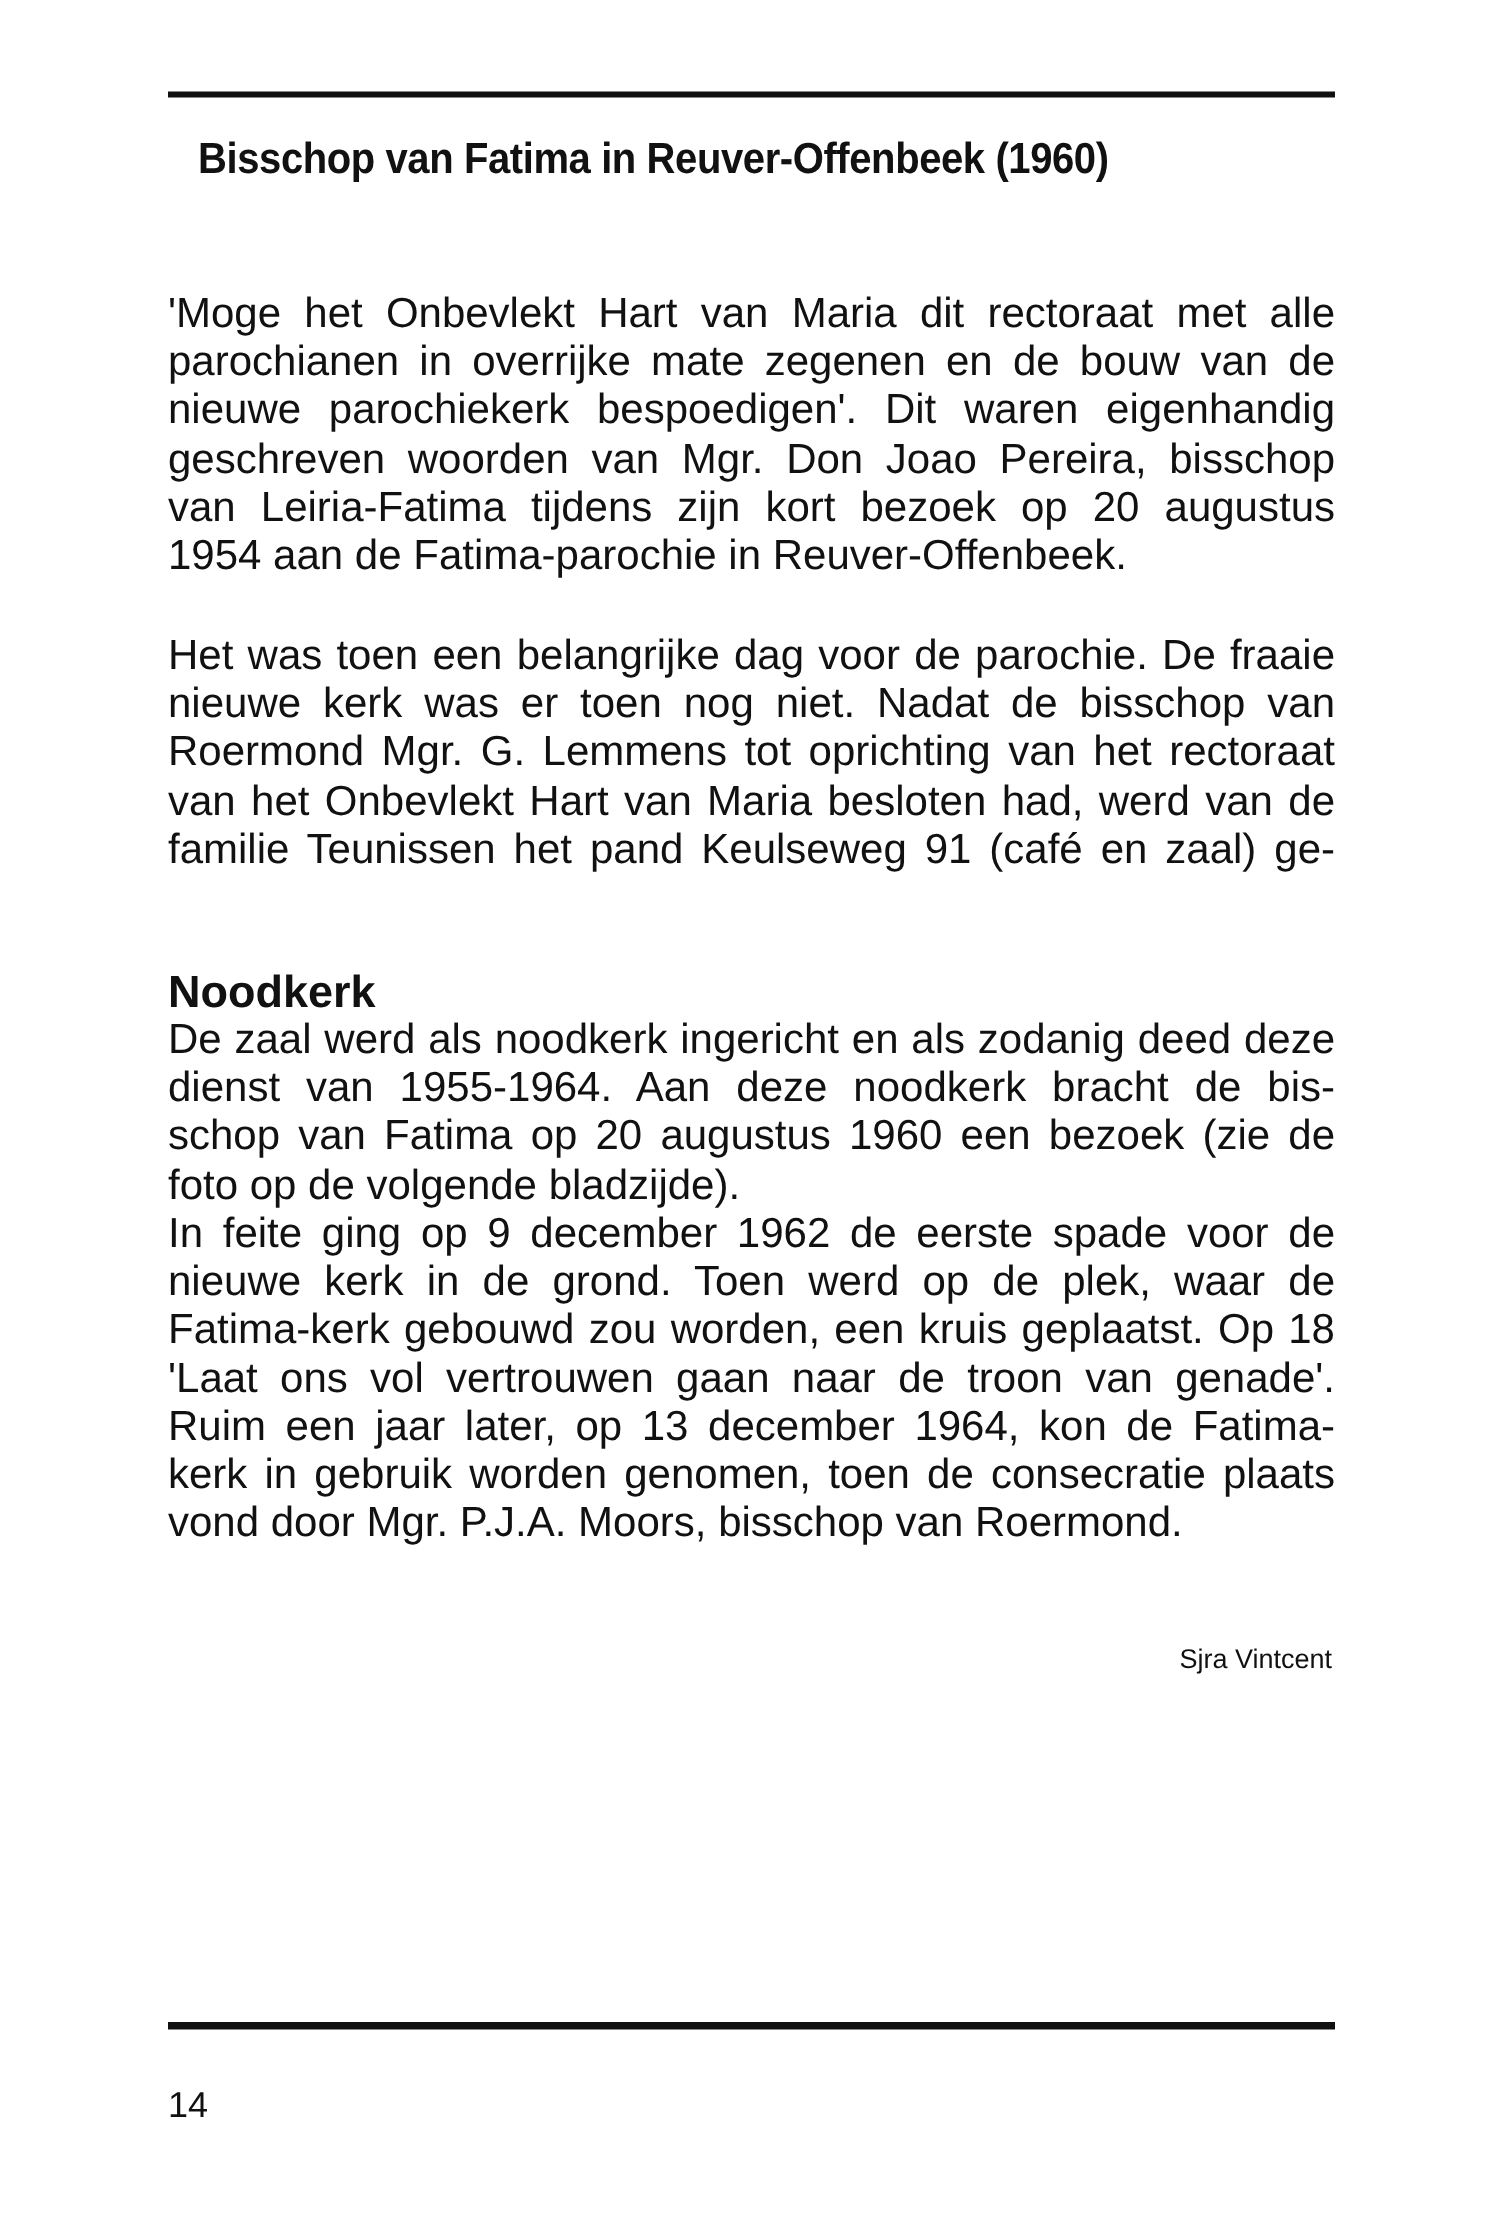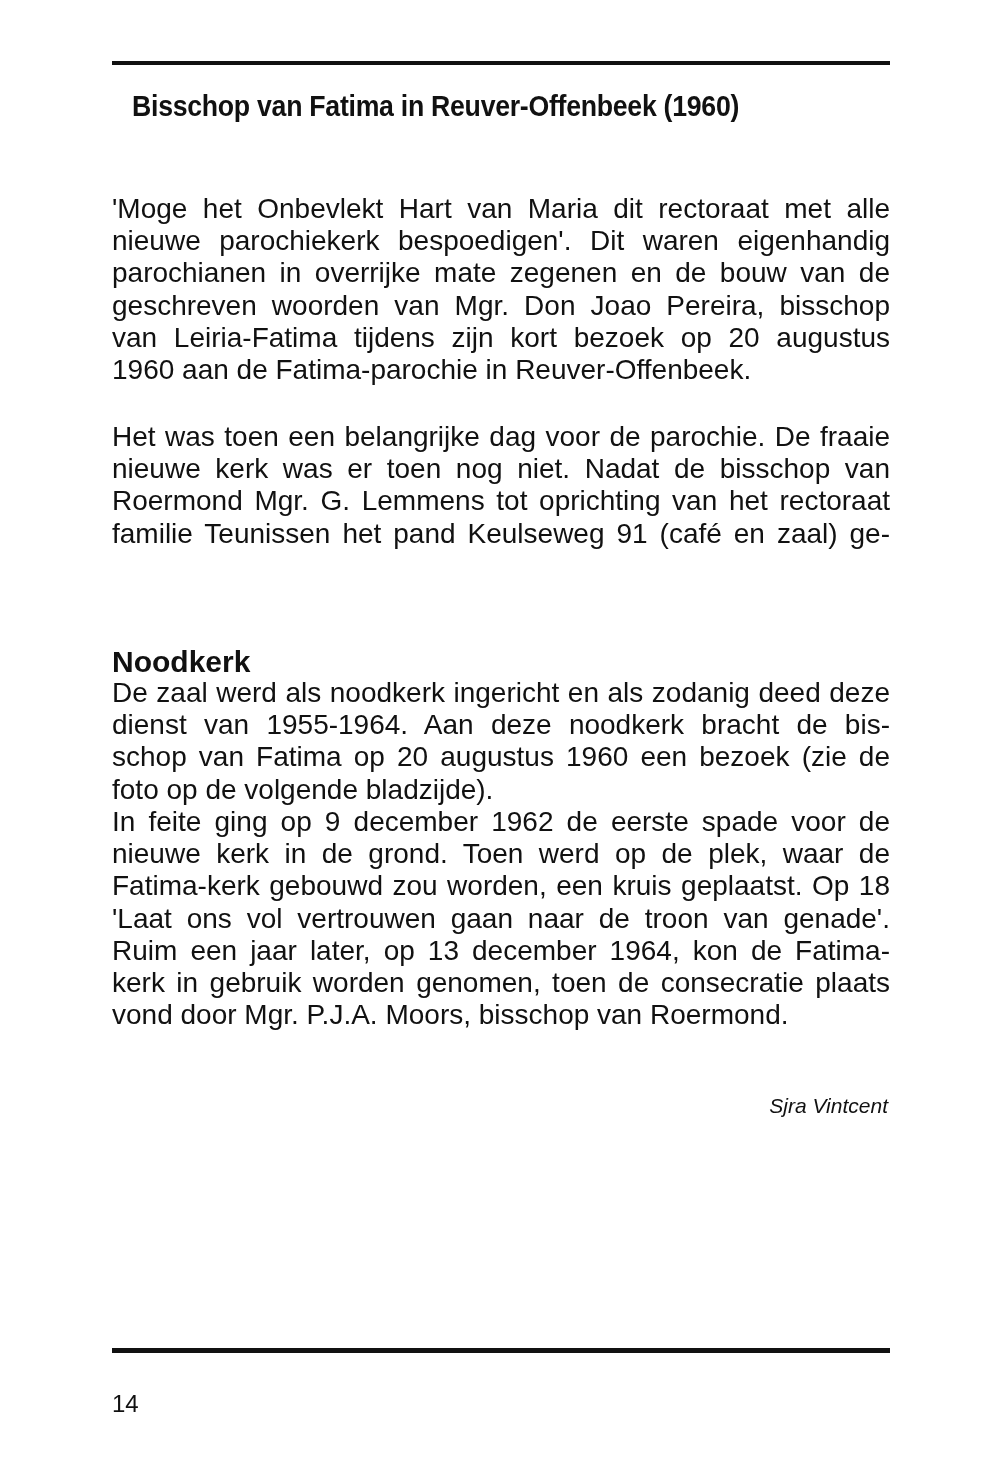--- a/index.html
+++ b/index.html
@@ -71,54 +71,54 @@
       line-height: 30px;
     }
     .p3 { top: 677px; }
     .p4 { top: 806px; }
 
     .signature {
       position: absolute;
       right: 112px;
       top: 1090px;
       margin: 0;
-      font-size: 21px;
+      font-size: 18px;
       line-height: 32px;
-      font-style: italic;
     }
     .page-number {
       position: absolute;
       left: 112px;
       top: 1388px;
       margin: 0;
       font-size: 24px;
       line-height: 32px;
       text-align: center;
     }
   </style>
 </head>
 <body>
 
 <div class="rule top"></div>
 
 <h1 class="title">Bisschop van Fatima in Reuver-Offenbeek (1960)</h1>
 
 <div class="para p1">
   <span class="line">'Moge het Onbevlekt Hart van Maria dit rectoraat met alle</span>
+  <span class="line">parochianen in overrijke mate zegenen en de bouw van de</span>
   <span class="line">nieuwe parochiekerk bespoedigen'. Dit waren eigenhandig</span>
-  <span class="line">parochianen in overrijke mate zegenen en de bouw van de</span>
   <span class="line">geschreven woorden van Mgr. Don Joao Pereira, bisschop</span>
   <span class="line">van Leiria-Fatima tijdens zijn kort bezoek op 20 augustus</span>
-  <span class="line last">1960 aan de Fatima-parochie in Reuver-Offenbeek.</span>
+  <span class="line last">1954 aan de Fatima-parochie in Reuver-Offenbeek.</span>
 </div>
 
 <div class="para p2">
   <span class="line">Het was toen een belangrijke dag voor de parochie. De fraaie</span>
   <span class="line">nieuwe kerk was er toen nog niet. Nadat de bisschop van</span>
   <span class="line">Roermond Mgr. G. Lemmens tot oprichting van het rectoraat</span>
+  <span class="line">van het Onbevlekt Hart van Maria besloten had, werd van de</span>
   <span class="line">familie Teunissen het pand Keulseweg 91 (café en zaal) ge-</span>
 </div>
 
 <h2 class="heading">Noodkerk</h2>
 
 <div class="para p3">
   <span class="line">De zaal werd als noodkerk ingericht en als zodanig deed deze</span>
   <span class="line">dienst van 1955-1964. Aan deze noodkerk bracht de bis-</span>
   <span class="line">schop van Fatima op 20 augustus 1960 een bezoek (zie de</span>
   <span class="line last">foto op de volgende bladzijde).</span>

